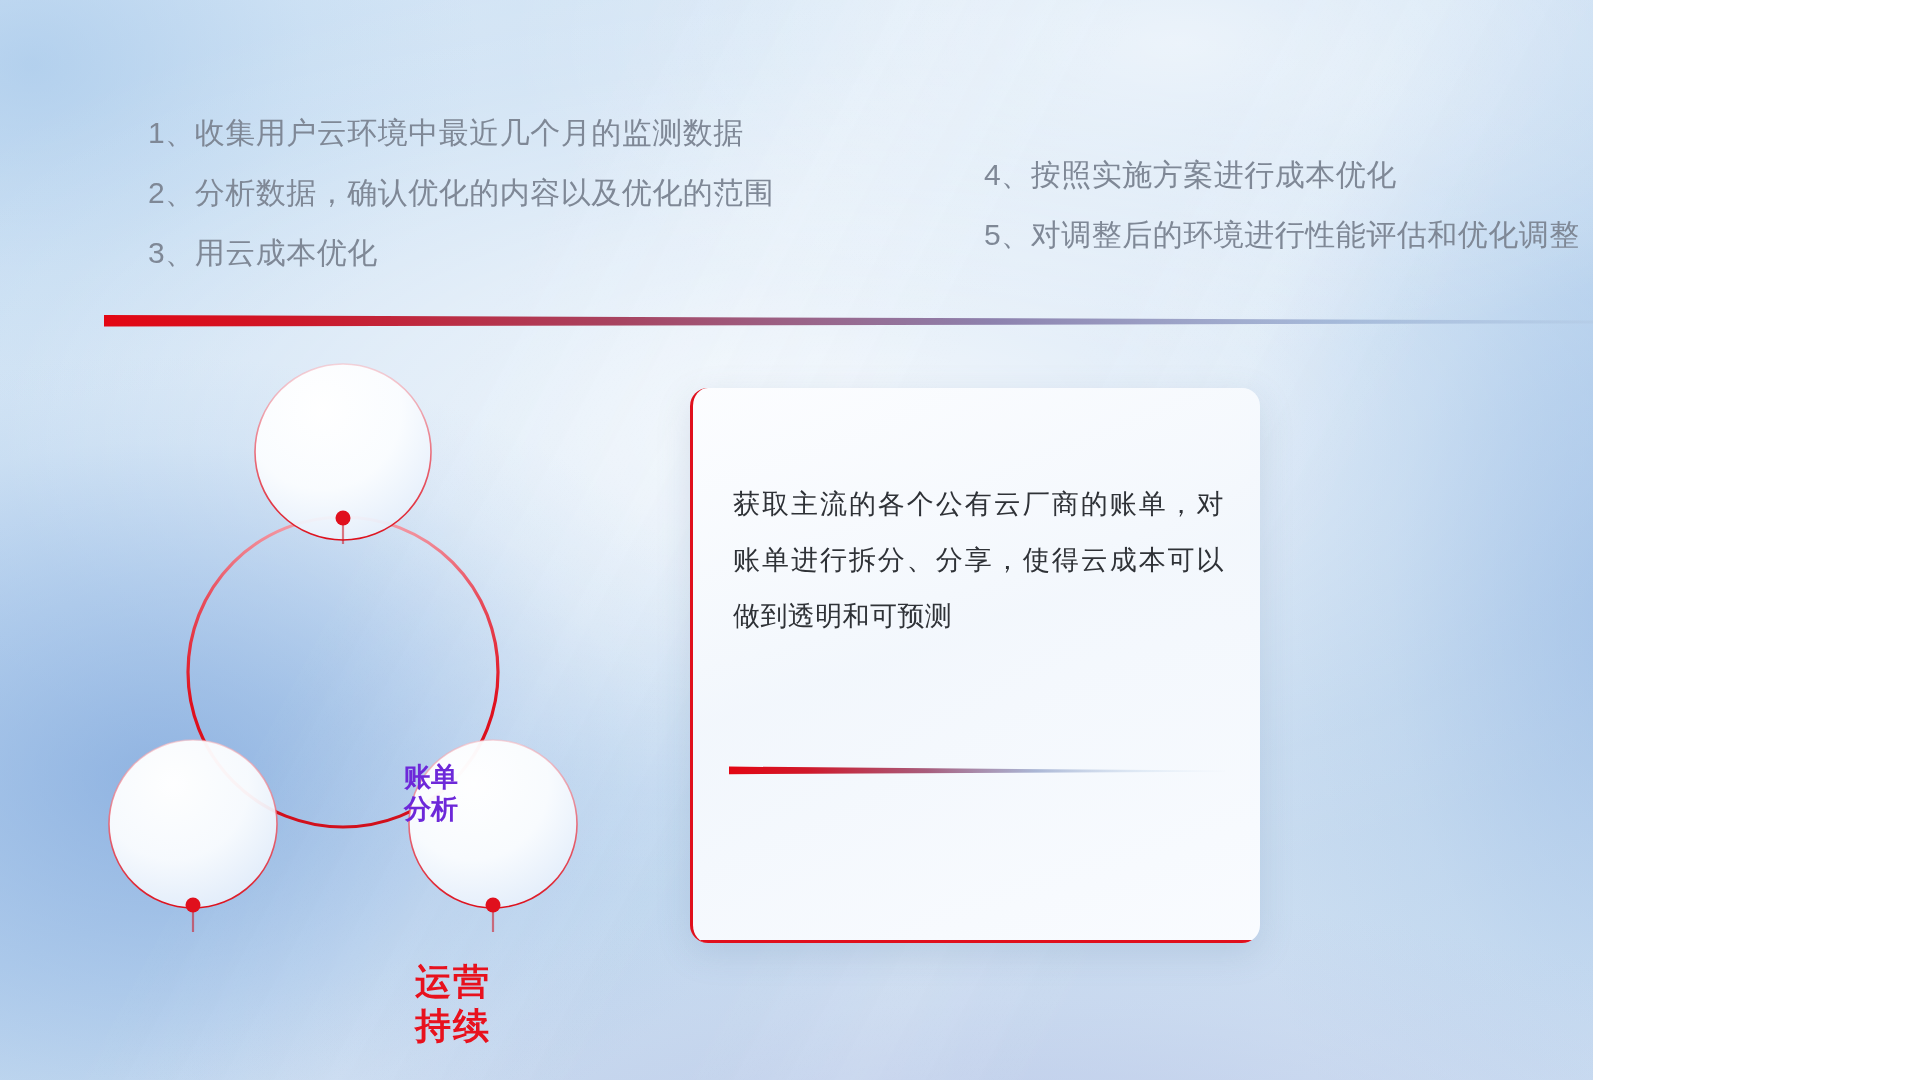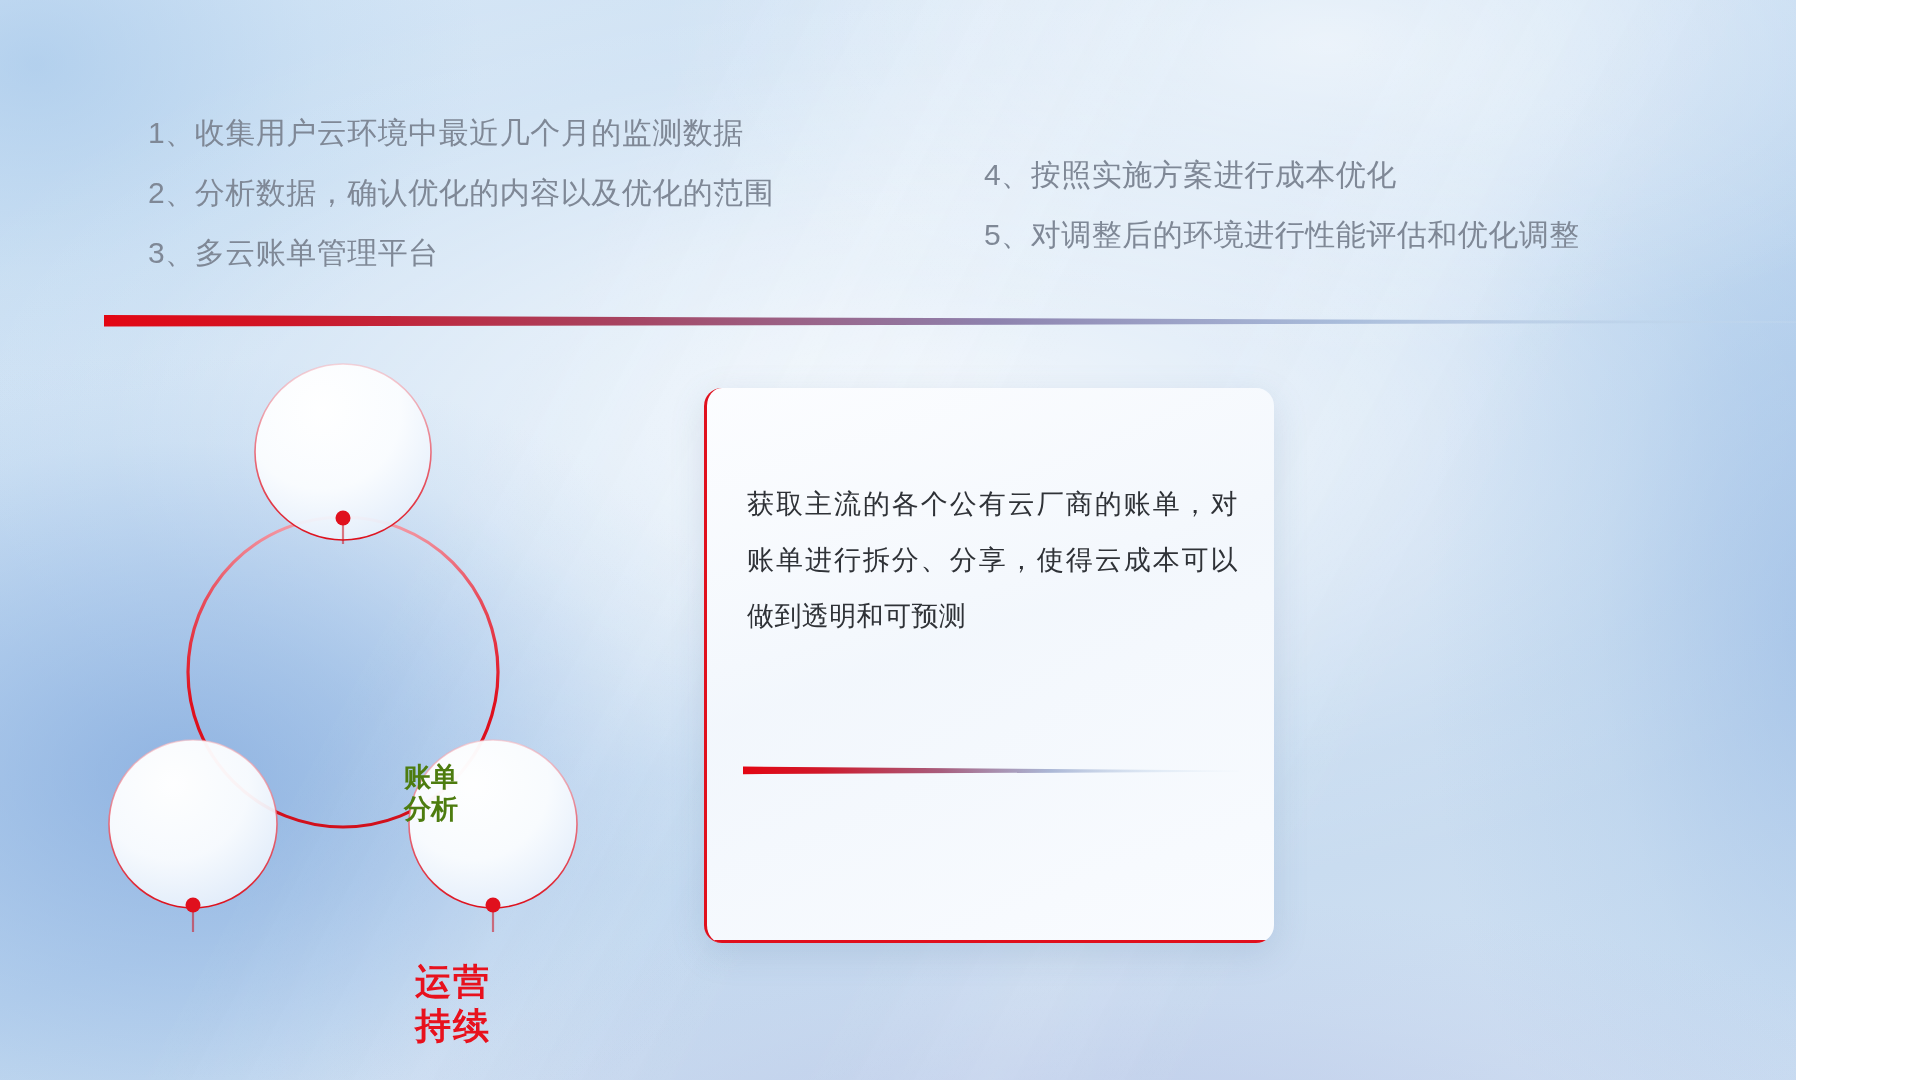--- a/index.html
+++ b/index.html
@@ -6,21 +6,21 @@
   * { margin:0; padding:0; box-sizing:border-box; }
   html, body {
     width:1920px; height:1080px;
     overflow:hidden;
     font-family:"Liberation Sans","DejaVu Sans",sans-serif;
   }
 
   
   #stage{
     position:relative;
-    width:1796px; height:1080px;
+    width:1593px; height:1080px;
     background:#cfe0f2;
     overflow:hidden;
   }
   .bg-layer{ position:absolute; inset:0; pointer-events:none; }
 
   .bg-base{
     background:linear-gradient(160deg,
         #d9e8f7 0%,
         #cfe2f4 18%,
         #c6dcf2 38%,
@@ -123,21 +123,21 @@
     position:absolute;
     left:90px; top:352px;
     width:560px; height:600px;
   }
   .venn svg{ display:block; }
 
   .venn-label{
     position:absolute;
     text-align:center;
     font-weight:bold;
-    color:#4d7c0f;
+    color:#6d28d9;
     line-height:1.18;
     pointer-events:none;
     white-space:nowrap;
   }
   .lbl-top   { left:256px; top:410px; width:170px; font-size:27px; }
   .lbl-center{
     left:268px; top:608px; width:190px;
     font-size:36px; color:#e8111d; letter-spacing:2px;
     line-height:1.22;
   }
@@ -148,21 +148,21 @@
     top:388px;
     width:570px; height:555px;
     border-radius:18px;
     background:linear-gradient(160deg,
         rgba(252,253,255,0.97) 0%,
         rgba(244,248,253,0.95) 45%,
         rgba(250,252,255,0.98) 100%);
     box-shadow:0 10px 34px rgba(90,120,160,0.18);
     overflow:hidden;
   }
-  .card-1{ left:690px;  border-left:3px solid #e0101d;margin-left:14px; }
+  .card-1{ left:690px;  border-left:3px solid #e0101d; }
   .card-2{ left:1308px; border-right:3px solid #e0101d; }
   .card::after{
     content:"";
     position:absolute; left:0; right:0; bottom:0;
     height:3px; background:#e0101d;
   }
 
   .card-body{
     position:absolute;
     left:40px; right:36px; top:88px;
@@ -204,21 +204,21 @@
   <div class="lists">
 
     <div class="list-col left">
       <div class="list-item">
         <span class="num">1、</span><span>收集用户云环境中最近几个月的监测数据</span>
       </div>
       <div class="list-item">
         <span class="num">2、</span><span>分析数据，确认优化的内容以及优化的范围</span>
       </div>
       <div class="list-item">
-        <span class="num">3、</span><span>多云账单管理平台</span>
+        <span class="num">3、</span><span>用云成本优化</span>
       </div>
     </div>
 
     <div class="list-col right">
       <div class="list-item">
         <span class="num">4、</span><span>按照实施方案进行成本优化</span>
       </div>
       <div class="list-item">
         <span class="num">5、</span><span>对调整后的环境进行性能评估和优化调整</span>
       </div>

